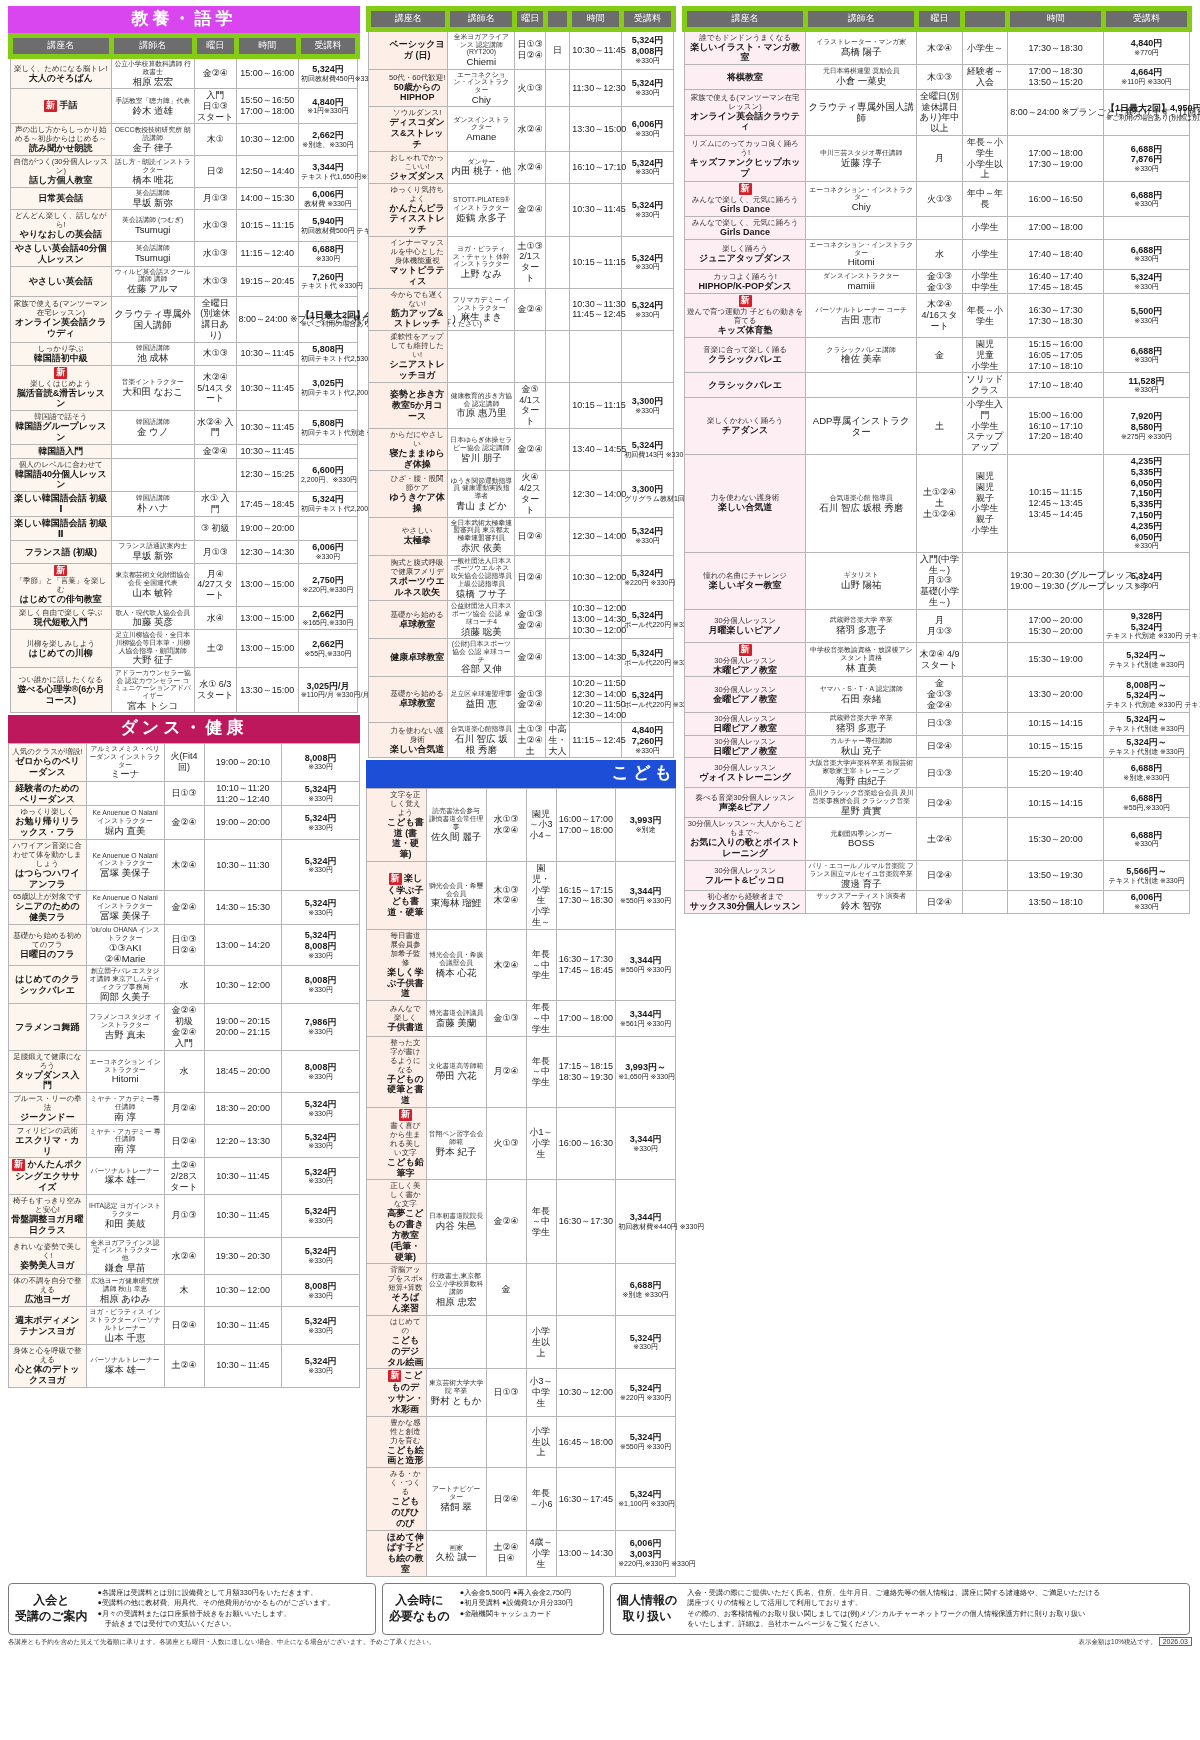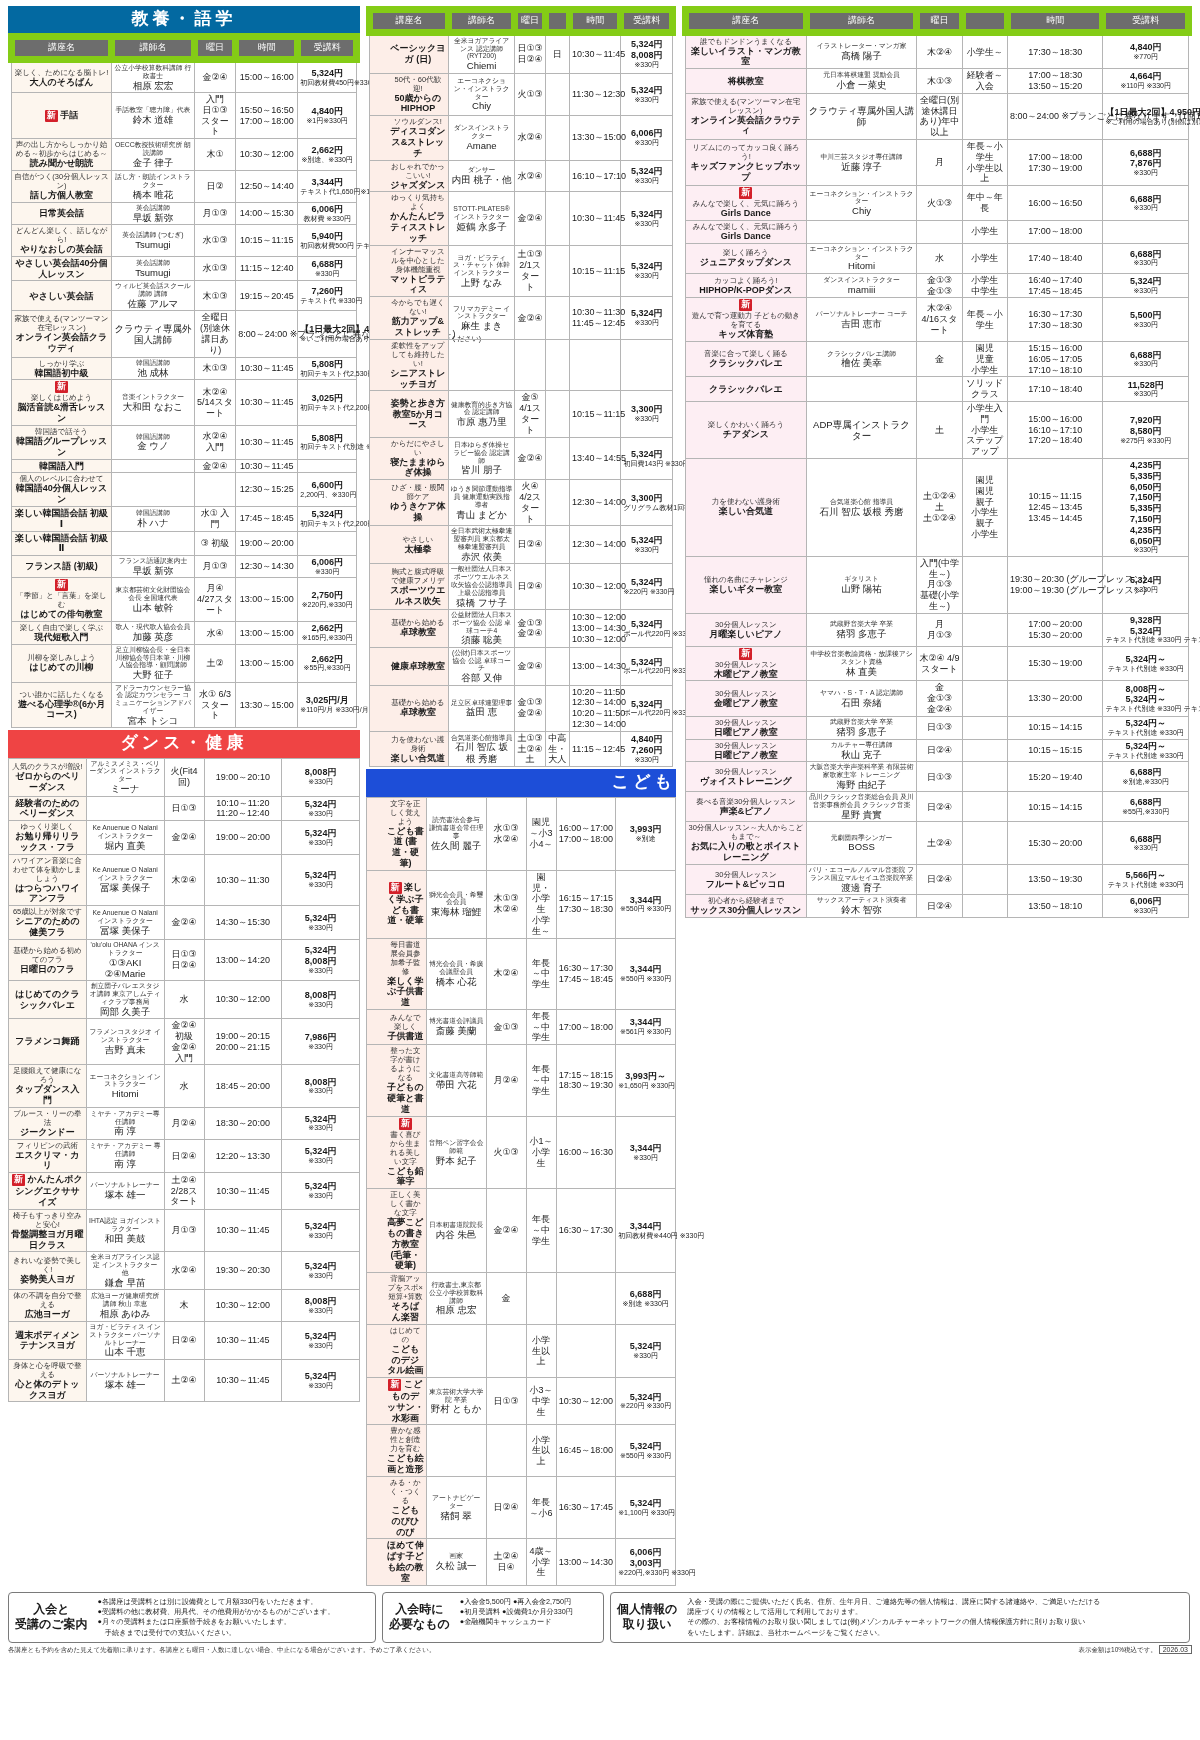--- a/index.html
+++ b/index.html
@@ -21,35 +21,35 @@
 
   .sec-head {
     text-align: center;
     color: #fff;
     font-weight: bold;
     font-size: 17px;
     letter-spacing: 4px;
     padding: 3px 0 4px 0;
     line-height: 1.2;
   }
-  .sec-head.green { background: #0369a1; }
-  .sec-head.orange { background: #ef4444; }
+  .sec-head.green { background: #d946ef; }
+  .sec-head.orange { background: #be185d; }
   .sec-head.navy { background: #1d4ed8; text-align: right; }
 
   table.grid {
     border-collapse: collapse;
     width: 100%;
     table-layout: fixed;
   }
   table.grid th {
     background: #6d6d6d;
     color: #fff;
     font-size: 9px;
     font-weight: normal;
-    border: 7px solid #84cc16;
+    border: 5px solid #84cc16;
     padding: 2px 0;
     text-align: center;
     line-height: 1.3;
   }
   table.grid td {
     border: 1px solid #b5b5b5;
     padding: 1px 2px;
     vertical-align: middle;
     text-align: center;
     line-height: 1.2;

